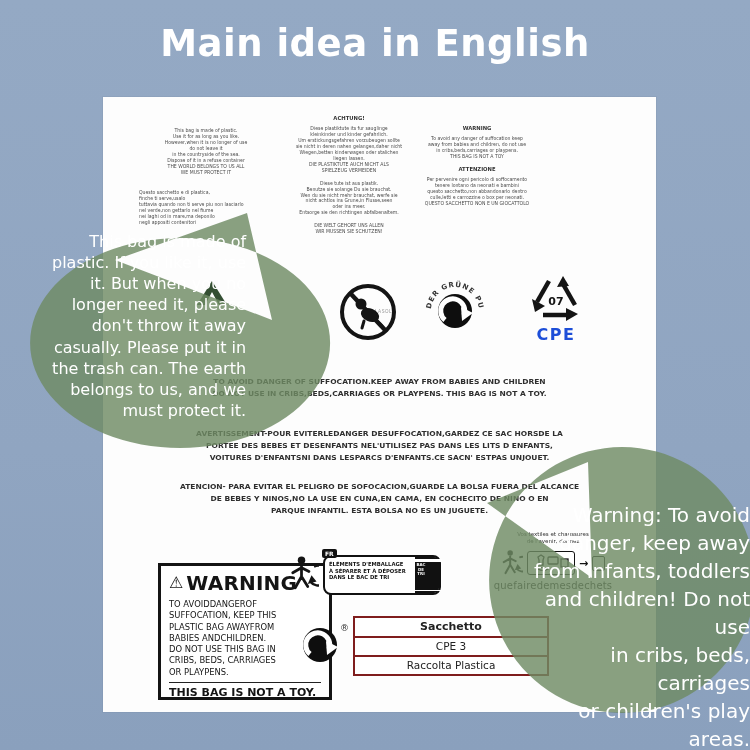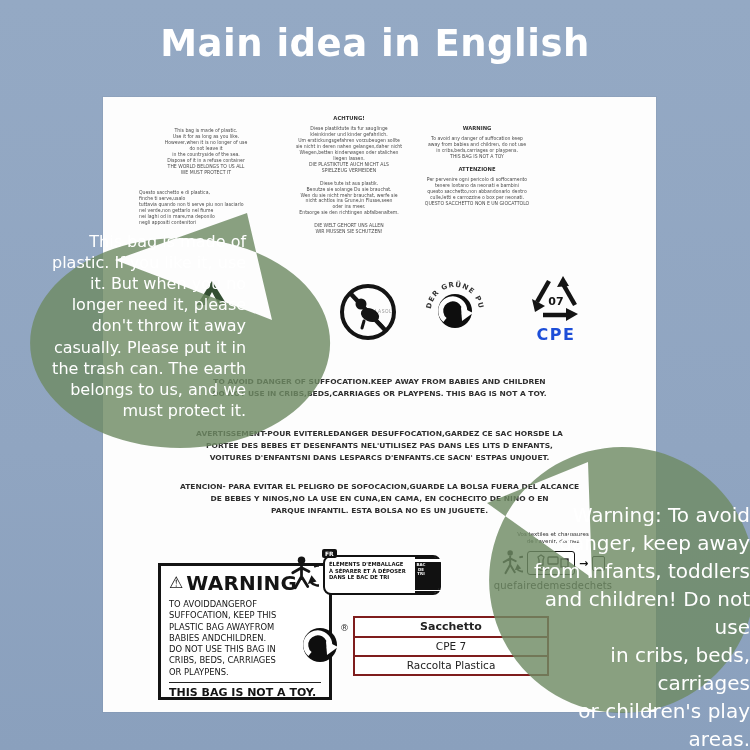--- a/index.html
+++ b/index.html
@@ -273,21 +273,21 @@
 
     <svg class="abs greendot2" width="50" height="46" viewBox="0 0 50 46">
       <circle cx="21" cy="24" r="17" fill="#0e0e0e"></circle>
       <path d="M 11 33 A 12 12 0 1 1 30 28" stroke="#ffffff" stroke-width="5" fill="none"></path>
       <polygon points="27,20 39,26 28,34" fill="#ffffff"></polygon>
       <text x="41" y="10" font-size="9" fill="#333">®</text>
     </svg>
 
     <div class="abs vtable">
       <div class="vrow first">Sacchetto</div>
-      <div class="vrow">CPE 7</div>
+      <div class="vrow">CPE 3</div>
       <div class="vrow">Raccolta Plastica</div>
     </div>
 
   </div>
 
   <svg class="abs bubble-svg" style="left:15px;top:195px;" width="345" height="260" viewBox="0 0 345 260">
     <path fill="#6F8B64" fill-opacity="0.82" d="M 165,43 A 150 105 0 1 0 165.2,43 Z M 100,65 L 232,18 L 257,125 Z"></path>
   </svg>
   <div class="abs bubble-text bubble-left-text pre">This bag is made of
 plastic. If you like it, use

